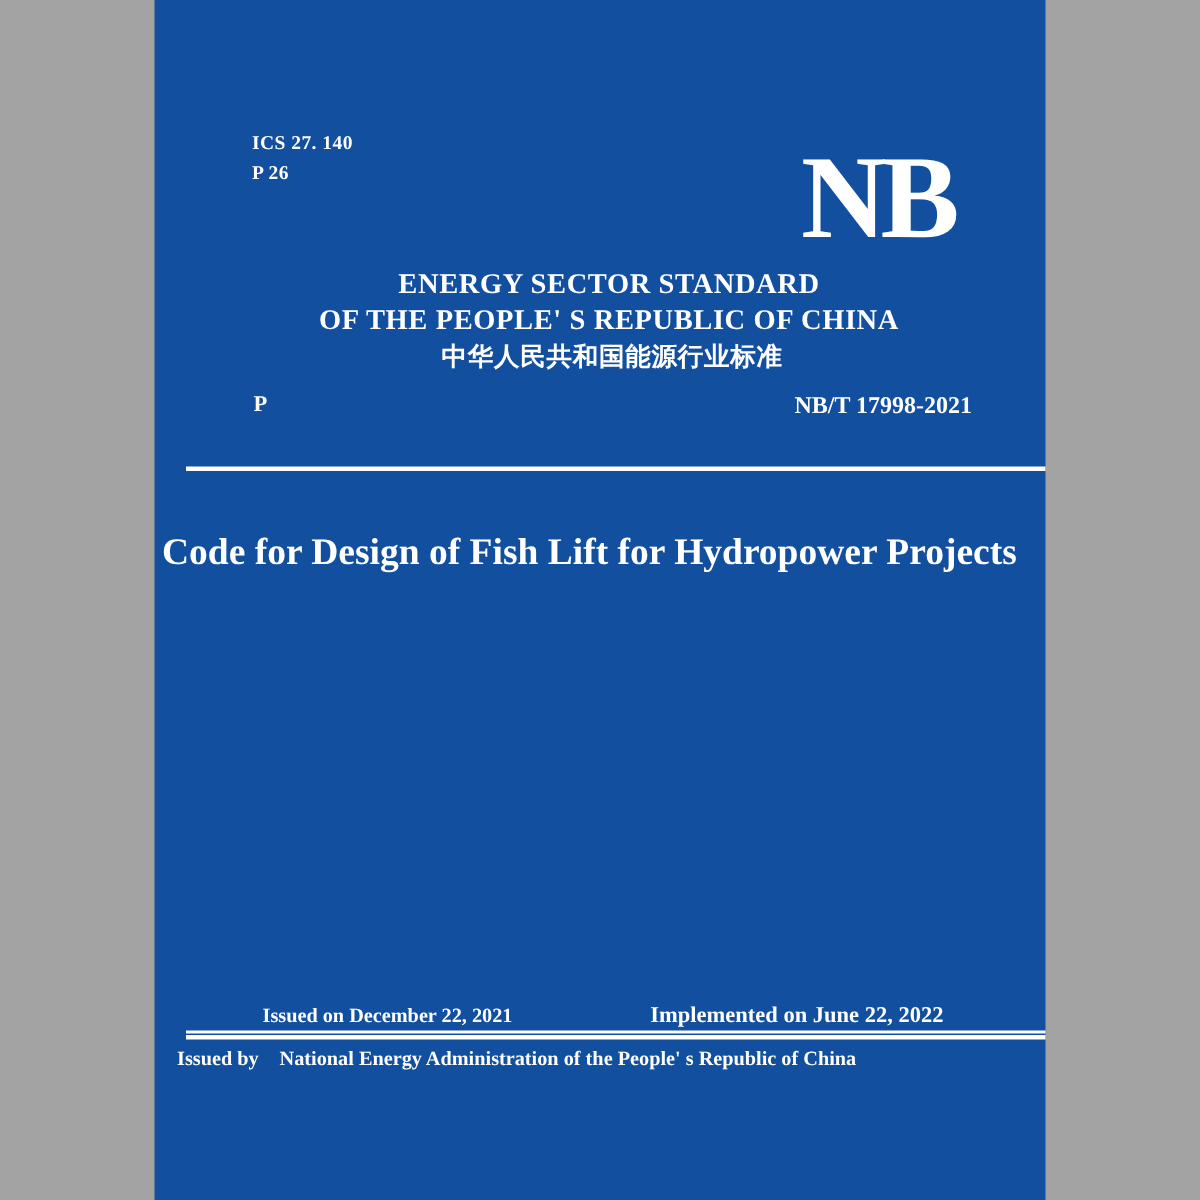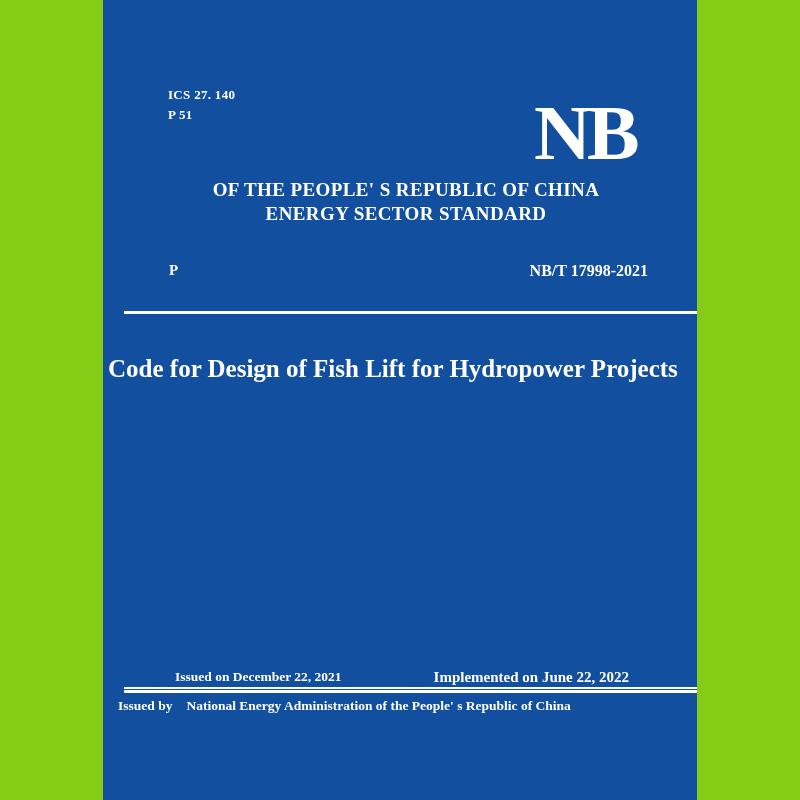--- a/index.html
+++ b/index.html
@@ -8,21 +8,21 @@
     width: 800px;
     height: 800px;
     background: #ffffff;
     overflow: hidden;
     font-family: "Liberation Serif", serif;
   }
   .canvas {
     position: relative;
     width: 800px;
     height: 800px;
-    background: #84cc16;
+    background: #a3a3a3;
   }
   .cover {
     position: absolute;
     left: 103px;
     top: 0;
     width: 594px;
     height: 800px;
     background: #124f9e;
     color: #ffffff;
   }
@@ -163,30 +163,31 @@
   .issuer-row .issued-by-label { margin-right: 14px; }
 </style>
 </head>
 <body>
 
 <div class="canvas">
   <div class="cover">
 
     <div class="ics-block">
       <div>ICS 27. 140</div>
-      <div>P 51</div>
+      <div>P 26</div>
     </div>
 
     <div class="nb-logo">NB</div>
 
     <div class="header-en">
+      <div>ENERGY SECTOR STANDARD</div>
       <div>OF THE PEOPLE' S REPUBLIC OF CHINA</div>
-      <div>ENERGY SECTOR STANDARD</div>
     </div>
 
+    <div class="header-cn">中华人民共和国能源行业标准</div>
 
     <div class="class-letter">P</div>
     <div class="std-number">NB/T 17998-2021</div>
 
     <div class="rule-single"></div>
 
     <div class="title-en">Code for Design of Fish Lift for Hydropower Projects</div>
 
     <div class="date-issued">Issued on December 22, 2021</div>
     <div class="date-implemented">Implemented on June 22, 2022</div>

